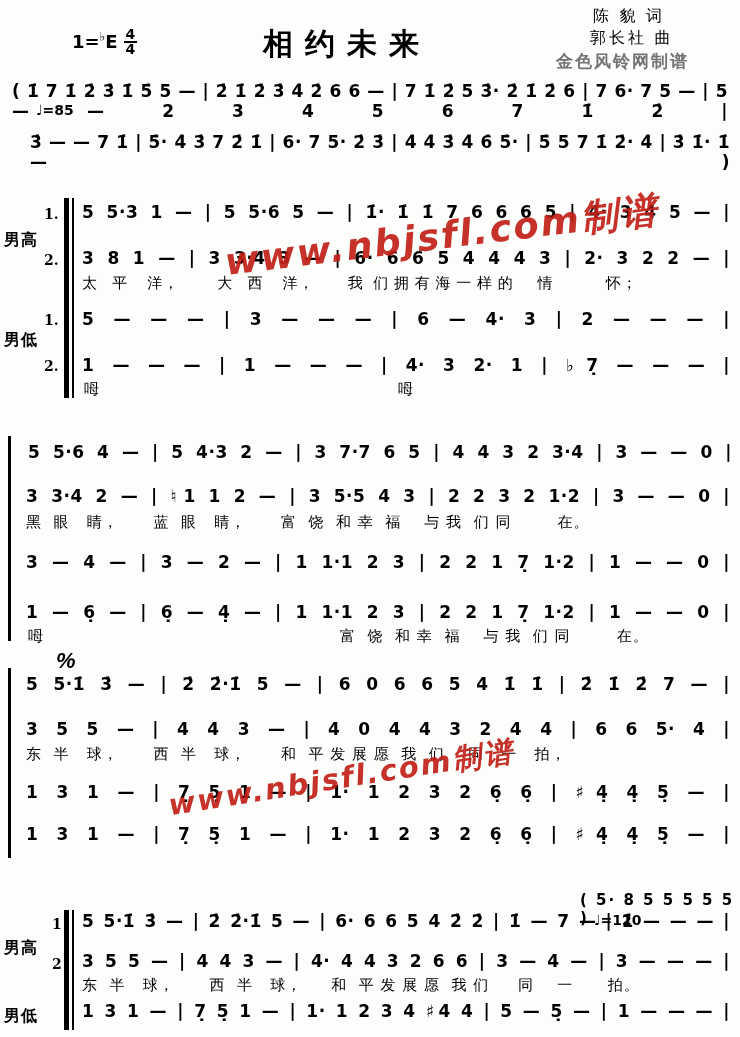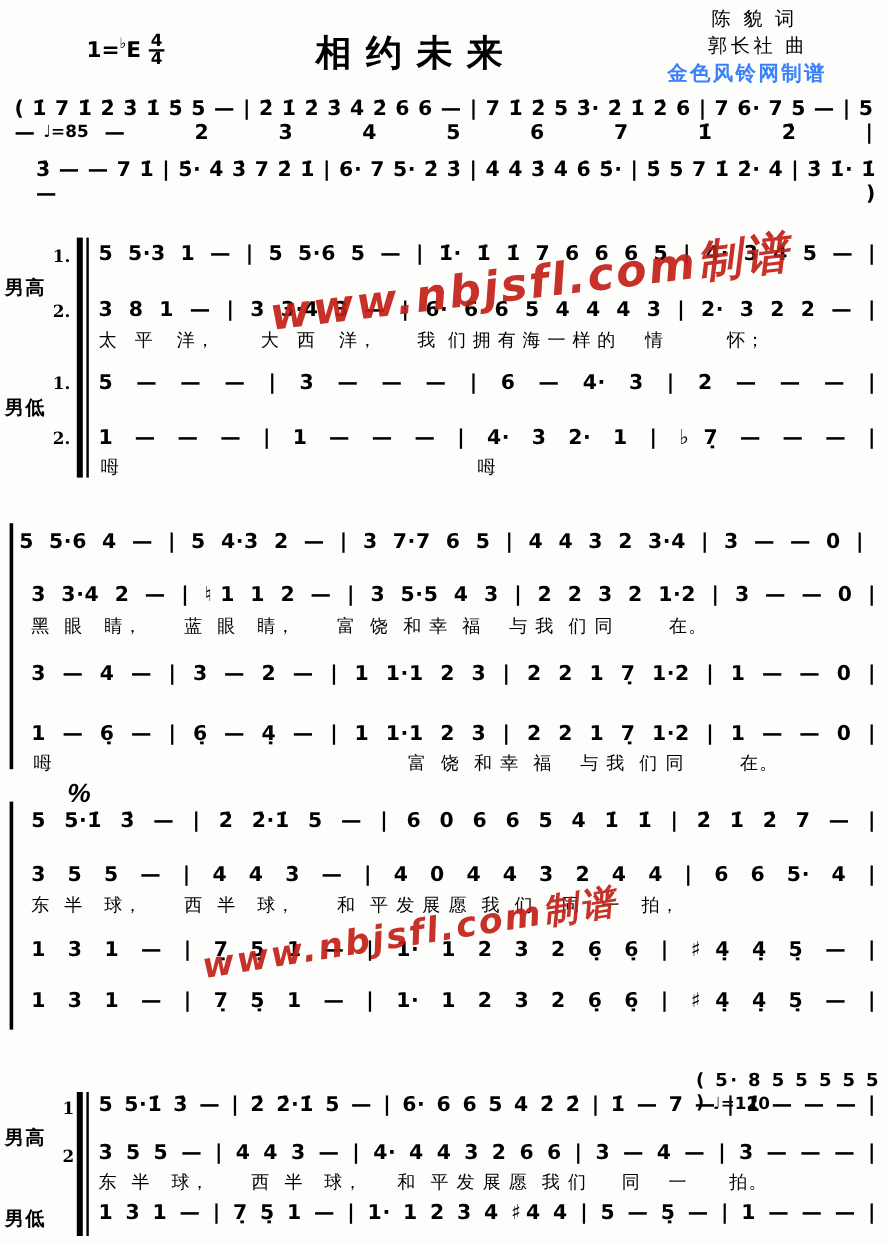--- a/index.html
+++ b/index.html
@@ -15,21 +15,21 @@
     letter-spacing:.5px;white-space:normal;
   }
   .lyric{
     font-family:"DejaVu Sans",sans-serif;font-size:15px;font-weight:500;
     white-space:pre;letter-spacing:1px;
   }
   .vlabel{font-size:16px;font-weight:bold;letter-spacing:1px;}
   .vnum{font-family:"DejaVu Serif",serif;font-size:14px;font-weight:bold;}
   .title{font-size:30px;font-weight:bold;letter-spacing:12px;}
   .credit{font-size:16px;font-weight:normal;letter-spacing:3px;}
-  .publisher{font-size:17px;font-weight:bold;letter-spacing:2px;color:#3b82f6;}
+  .publisher{font-size:17px;font-weight:bold;letter-spacing:2px;color:#737373;}
   .keysig{font-size:18px;font-weight:bold;font-family:"DejaVu Sans",sans-serif;}
   .keysig sup{font-size:12px;}
   .timesig{display:inline-block;vertical-align:-6px;margin-left:6px;text-align:center;line-height:.95;}
   .timesig .t{border-bottom:2px solid #000;padding:0 2px;}
   .timesig div{font-size:14px;font-weight:bold;}
   .tempo{font-family:"DejaVu Sans",sans-serif;font-size:14px;font-weight:bold;margin-top:44px;}
   .pickup{font-family:"DejaVu Sans",sans-serif;font-size:15px;font-weight:bold;letter-spacing:2px;}
   .segno{font-size:22px;font-weight:bold;font-style:italic;}
   .vline{position:absolute;background:#000;}
   .wm{
@@ -75,21 +75,21 @@
   <div class="abs vnum" style="left:44px;top:358px;">2.</div>
 
   <div class="abs music" style="left:82px;top:310px;width:648px;">5 — — — | 3 — — — | 6 — 4· 3 | 2 — — — |</div>
   <div class="abs music" style="left:82px;top:356px;width:648px;">1 — — — | 1 — — — | 4· 3 2· 1 | ♭7̣ — — — |</div>
   <div class="abs lyric" style="left:84px;top:380px;">呣</div>
   <div class="abs lyric" style="left:398px;top:380px;">呣</div>
 
   <div class="wm wm1">www.nbjsfl.com制谱</div>
 
   <div class="vline" style="left:8px;top:436px;width:3px;height:205px;"></div>
-  <div class="abs music" style="left:16px;top:443px;width:704px;">5 5·6 4 — | 5 4·3 2 — | 3 7·7 6 5 | 4 4 3 2 3·4 | 3 — — 0 |</div>
+  <div class="abs music" style="left:28px;top:443px;width:704px;">5 5·6 4 — | 5 4·3 2 — | 3 7·7 6 5 | 4 4 3 2 3·4 | 3 — — 0 |</div>
   <div class="abs music" style="left:26px;top:487px;width:704px;">3 3·4 2 — | ♮1 1 2 — | 3 5·5 4 3 | 2 2 3 2 1·2 | 3 — — 0 |</div>
   <div class="abs lyric" style="left:26px;top:513px;">黑  眼   睛，      蓝  眼   睛，      富  饶  和 幸  福    与 我  们 同        在。</div>
   <div class="abs music" style="left:26px;top:553px;width:704px;">3 — 4 — | 3 — 2 — | 1 1·1 2 3 | 2 2 1 7̣ 1·2 | 1 — — 0 |</div>
   <div class="abs music" style="left:26px;top:603px;width:704px;">1 — 6̣ — | 6̣ — 4̣ — | 1 1·1 2 3 | 2 2 1 7̣ 1·2 | 1 — — 0 |</div>
   <div class="abs lyric" style="left:28px;top:627px;">呣</div>
   <div class="abs lyric" style="left:340px;top:627px;">富  饶  和 幸  福    与 我  们 同        在。</div>
 
   <div class="abs segno" style="left:56px;top:648px;">%</div>
   <div class="vline" style="left:8px;top:668px;width:3px;height:190px;"></div>
   <div class="abs music" style="left:26px;top:675px;width:704px;">5 5·1̇ 3̇ — | 2̇ 2̇·1̇ 5 — | 6 0 6 6 5 4 1̇ 1̇ | 2̇ 1̇ 2̇ 7 — |</div>

